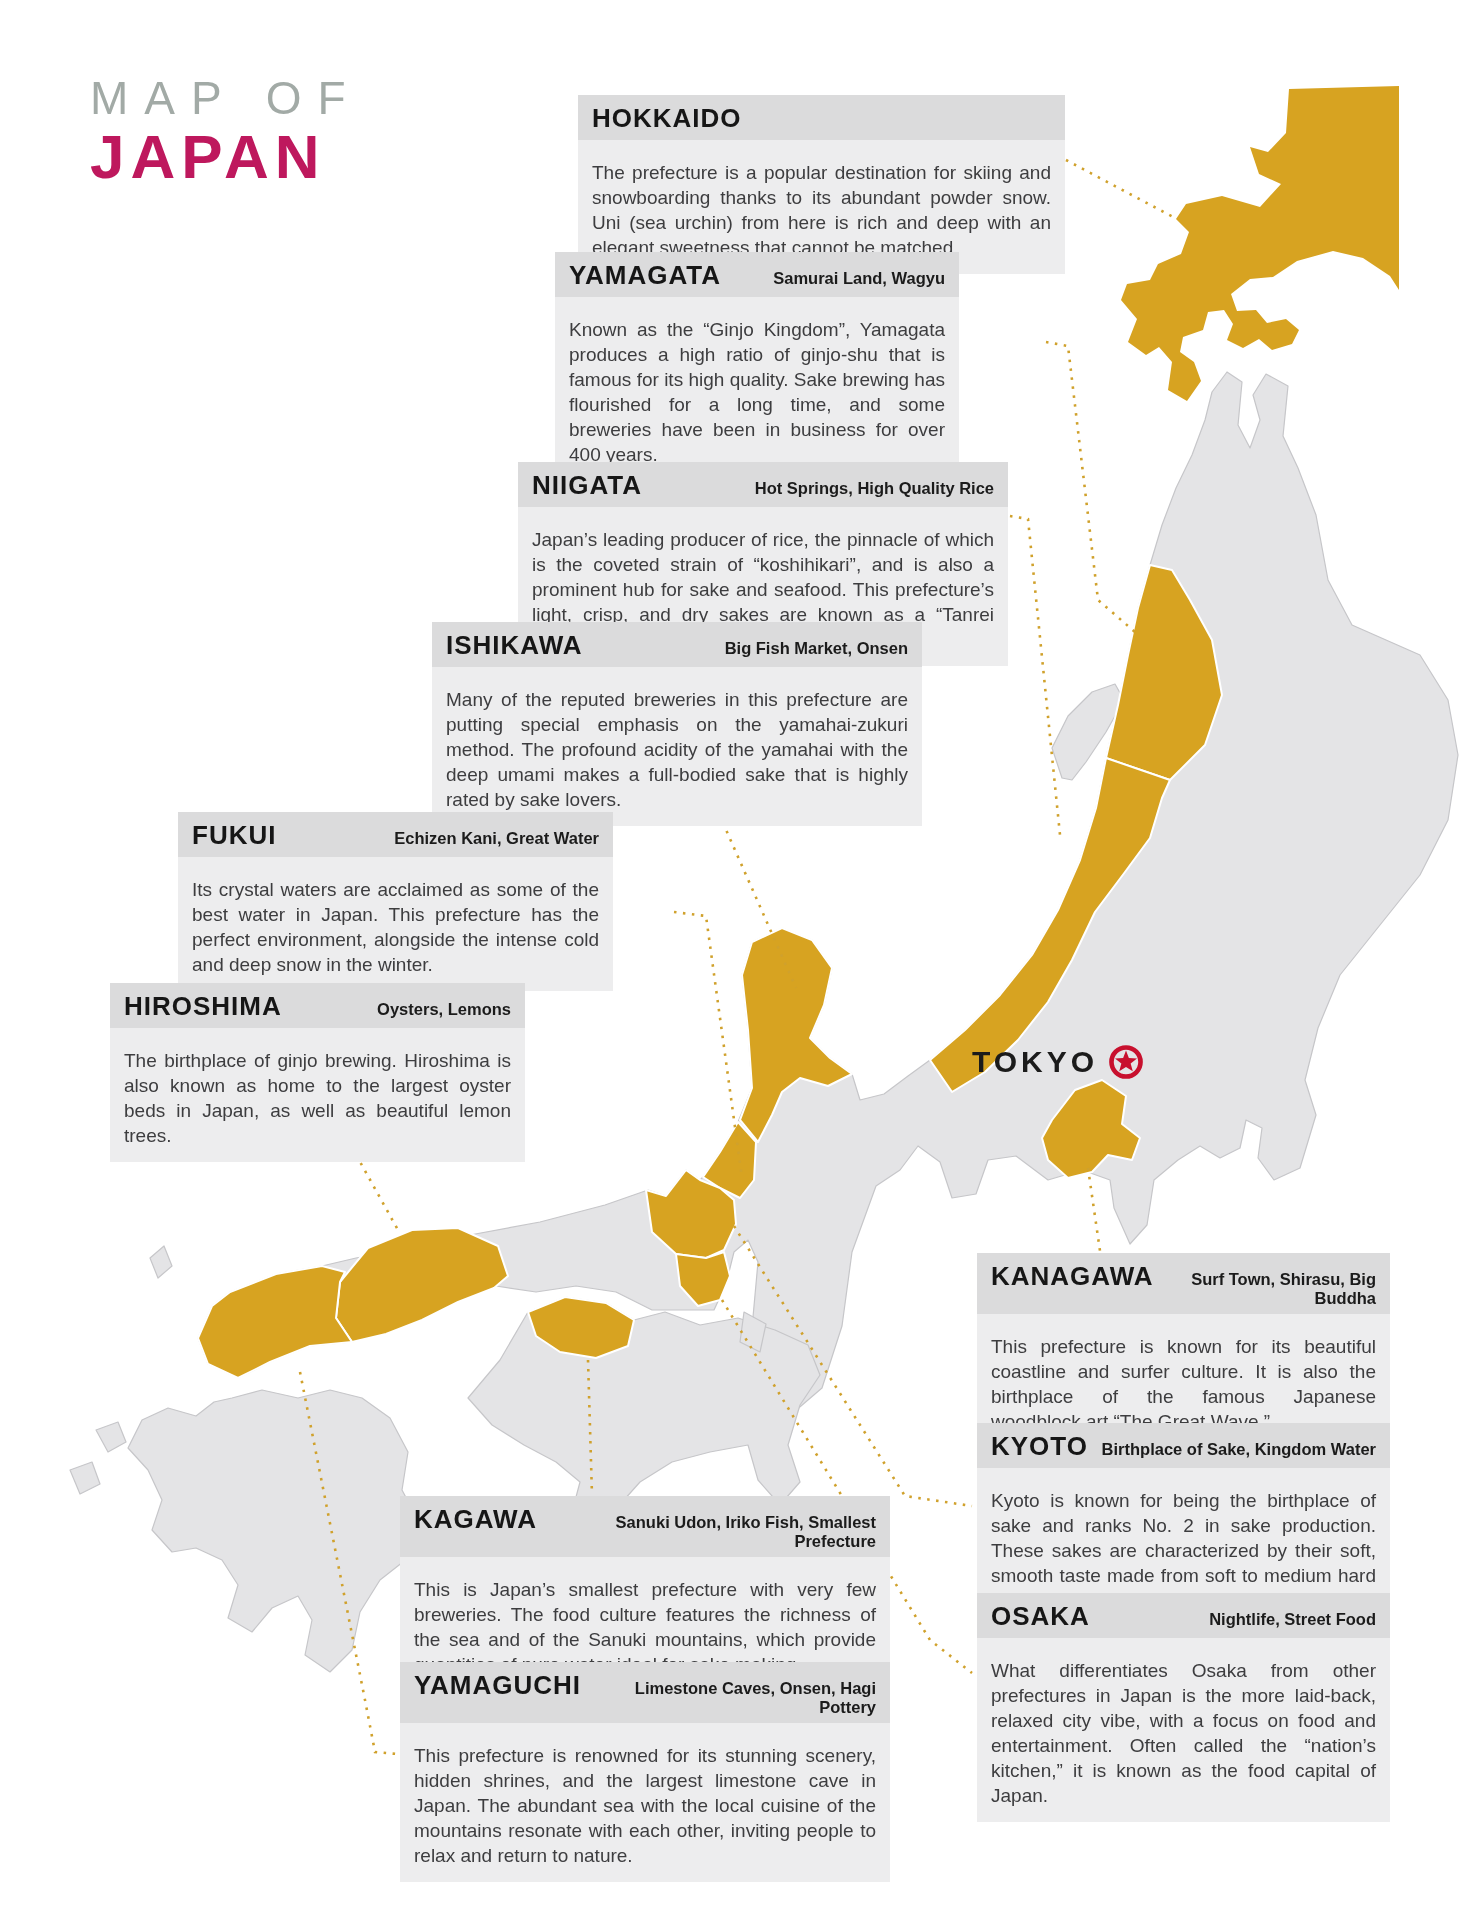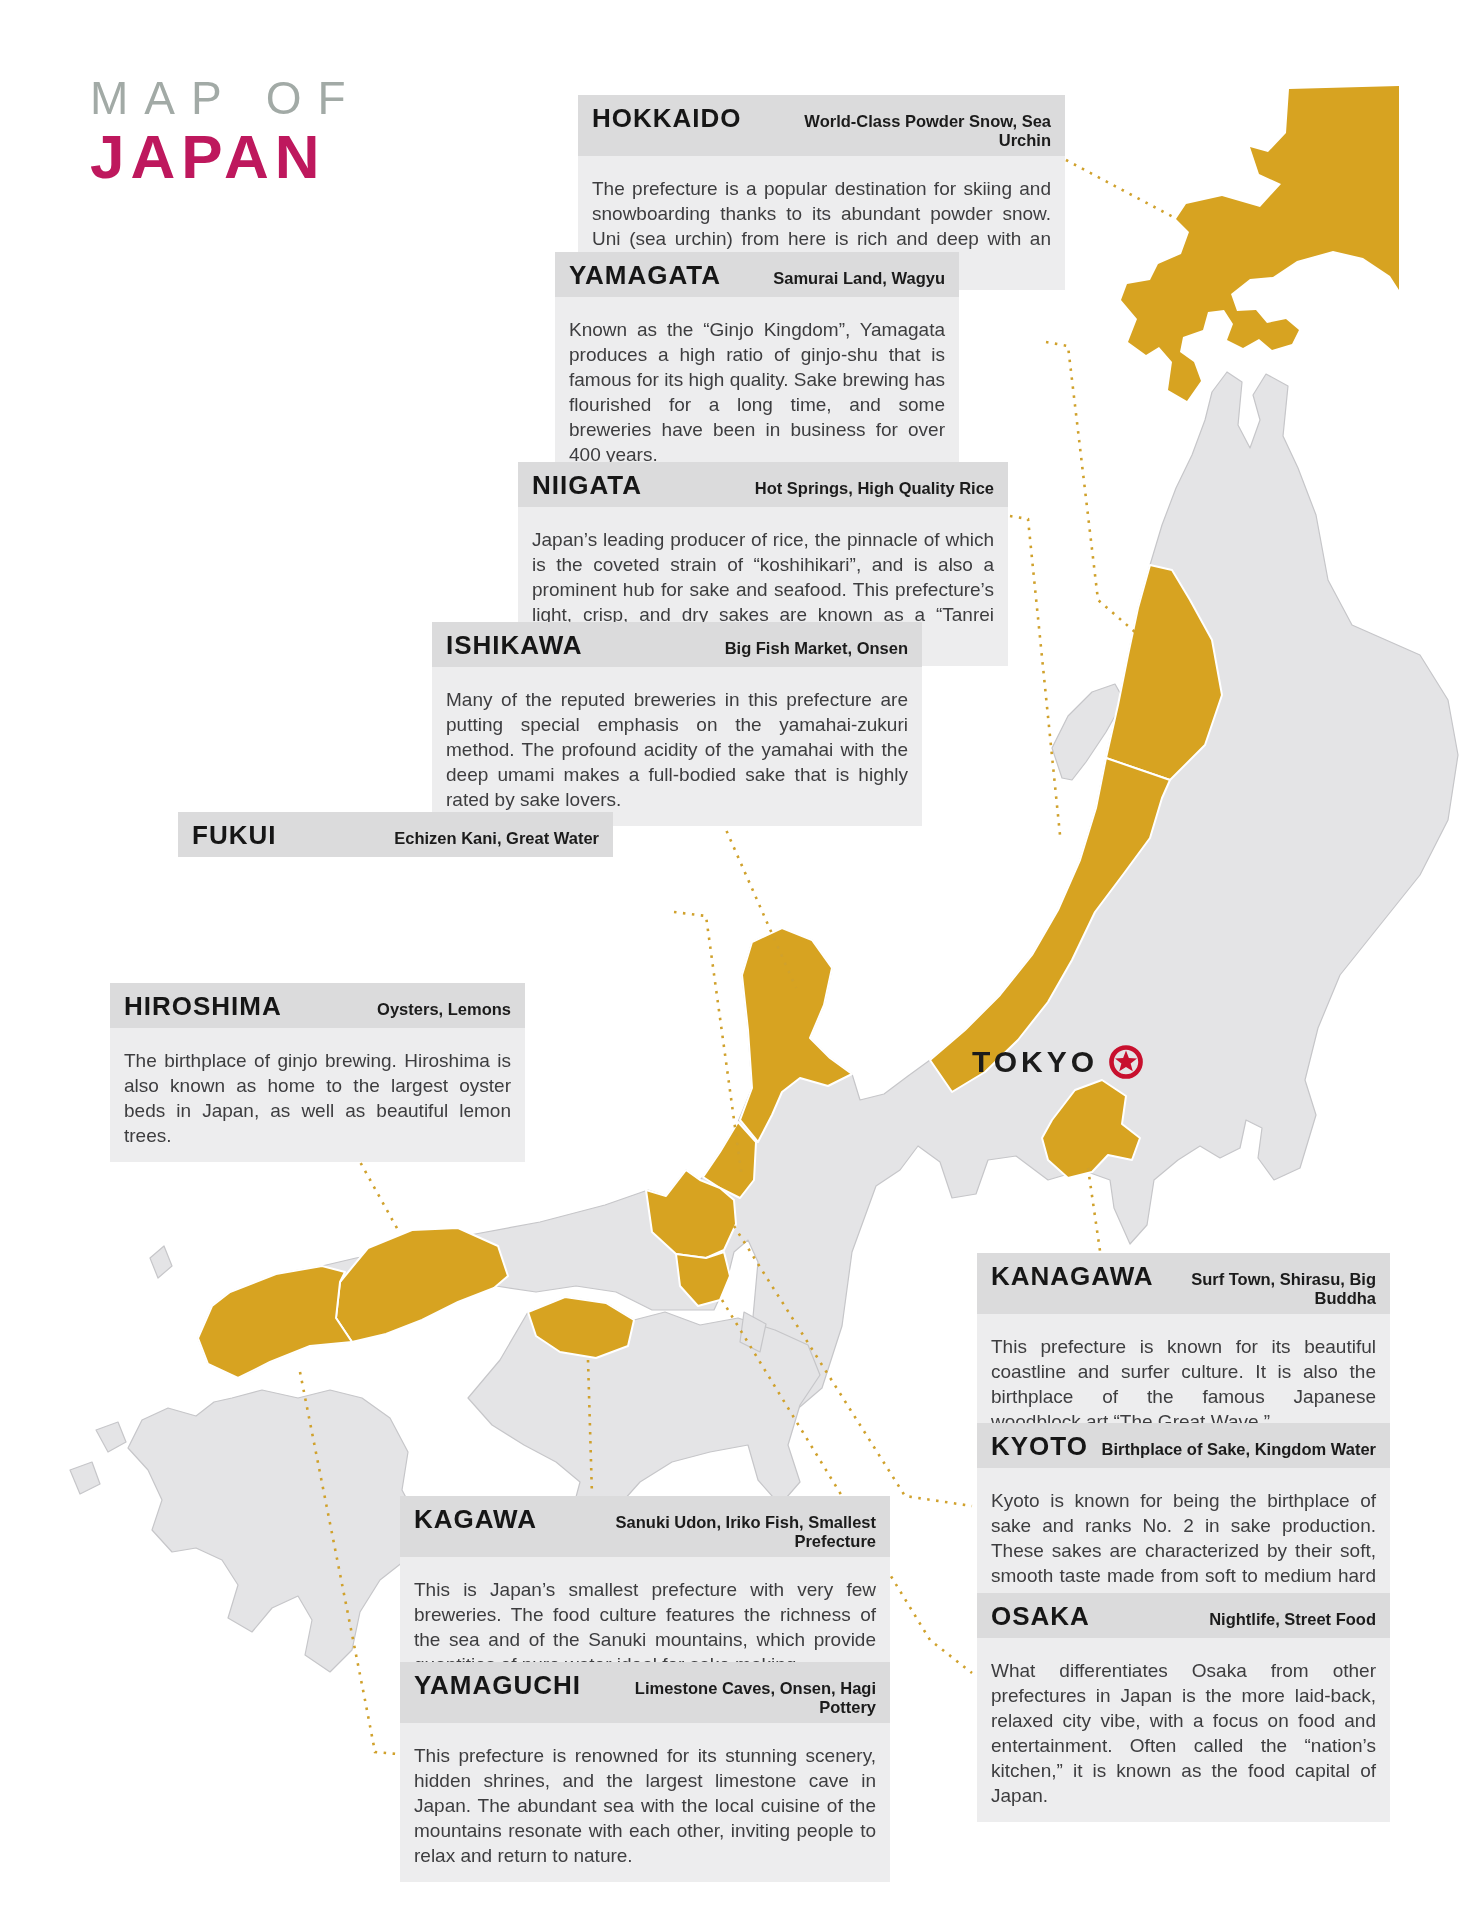--- a/index.html
+++ b/index.html
@@ -93,21 +93,20 @@
     <span class="tokyo-text">TOKYO</span>
     <svg width="36" height="36" viewBox="-14 -14 28 28">
       <circle cx="0" cy="0" r="11.3" fill="none" stroke="#C8102E" stroke-width="3.6"></circle>
       <path fill="#C8102E" d="M0,-9 L2.23,-3.07 L8.56,-2.78 L3.61,1.17 L5.29,7.28 L0,3.8 L-5.29,7.28 L-3.61,1.17 L-8.56,-2.78 L-2.23,-3.07 Z"></path>
     </svg>
   </div>
 
   <div class="callout co-hokkaido">
     <div class="co-head">
       <span class="co-name">HOKKAIDO</span>
-      <span class="co-tag">World-Class Powder Snow, Sea Urchin</span>
     </div>
     <div class="co-body">The prefecture is a popular destination for skiing and snowboarding thanks to its abundant powder snow. Uni (sea urchin) from here is rich and deep with an elegant sweetness that cannot be matched.</div>
   </div>
 
   <div class="callout co-yamagata">
     <div class="co-head">
       <span class="co-name">YAMAGATA</span>
       <span class="co-tag">Samurai Land, Wagyu</span>
     </div>
     <div class="co-body">Known as the “Ginjo Kingdom”, Yamagata produces a high ratio of ginjo-shu that is famous for its high quality. Sake brewing has flourished for a long time, and some breweries have been in business for over 400 years.</div>
@@ -127,20 +126,21 @@
       <span class="co-tag">Big Fish Market, Onsen</span>
     </div>
     <div class="co-body">Many of the reputed breweries in this prefecture are putting special emphasis on the yamahai-zukuri method. The profound acidity of the yamahai with the deep umami makes a full-bodied sake that is highly rated by sake lovers.</div>
   </div>
 
   <div class="callout co-fukui">
     <div class="co-head">
       <span class="co-name">FUKUI</span>
       <span class="co-tag">Echizen Kani, Great Water</span>
     </div>
+    <div class="co-body">Its crystal waters are acclaimed as some of the best water in Japan. This prefecture has the perfect environment, alongside the intense cold and deep snow in the winter.</div>
   </div>
 
   <div class="callout co-hiroshima">
     <div class="co-head">
       <span class="co-name">HIROSHIMA</span>
       <span class="co-tag">Oysters, Lemons</span>
     </div>
     <div class="co-body">The birthplace of ginjo brewing. Hiroshima is also known as home to the largest oyster beds in Japan, as well as beautiful lemon trees.</div>
   </div>
 

